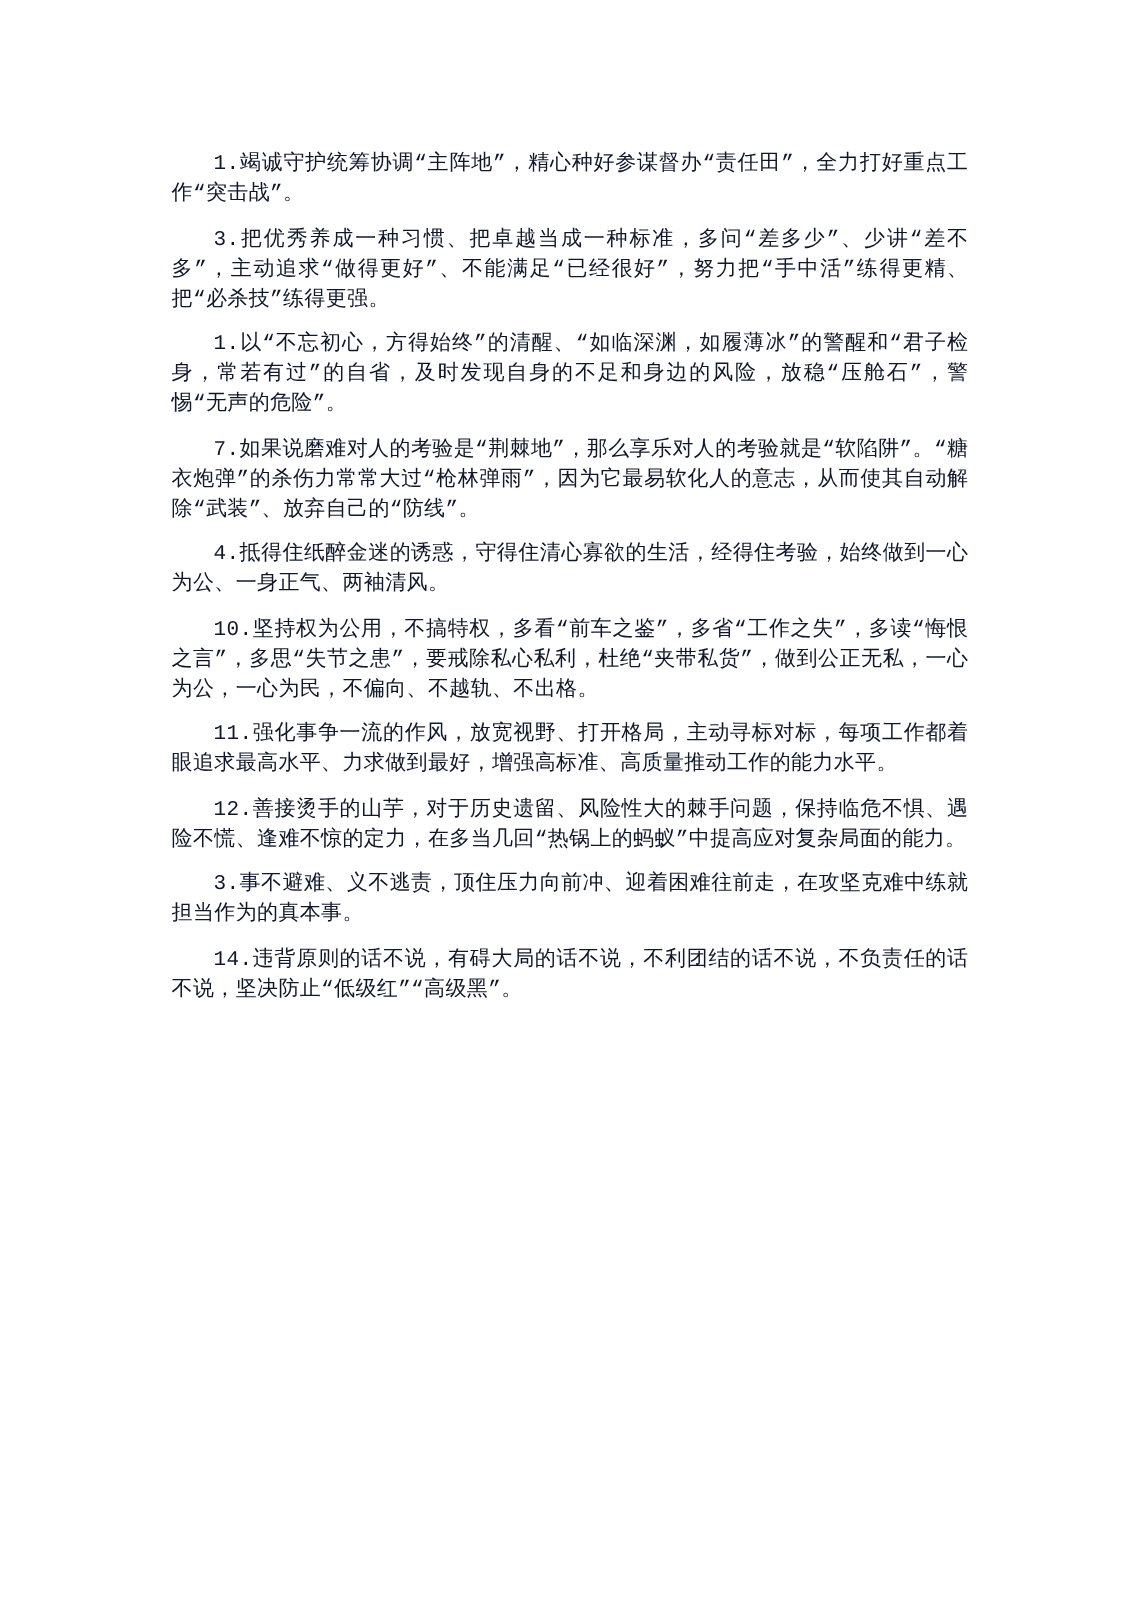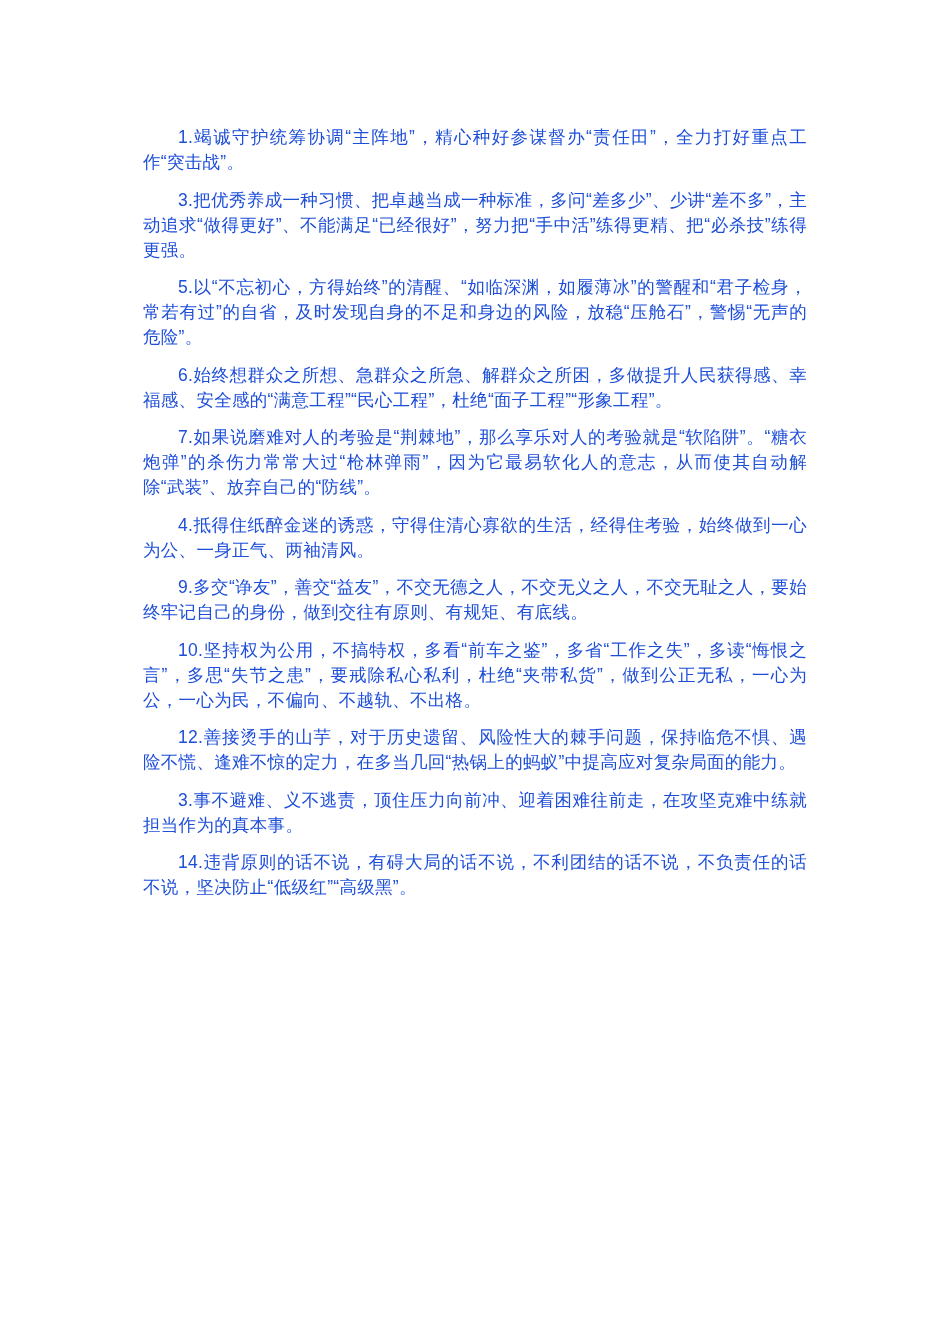--- a/index.html
+++ b/index.html
@@ -11,41 +11,40 @@
       width: 950px;
       height: 1344px;
       position: relative;
       overflow: hidden;
     }
     .page {
       position: absolute;
       left: 143px;
       top: 125px;
       width: 664px;
-      font-family: Liberation Sans, sans-serif;
+      font-family: Liberation Mono, monospace;
       font-size: 17.5px;
       line-height: 25px;
-      color: #1d4ed8;
+      color: #0f172a;
       letter-spacing: 0.3px;
     }
     .para {
       margin: 0 0 12.5px 0;
       text-indent: 2em;
       text-align: justify;
       word-break: break-all;
     }
   </style>
 </head>
 <body>
 
 <div class="page">
   <p class="para">1.竭诚守护统筹协调“主阵地”，精心种好参谋督办“责任田”，全力打好重点工作“突击战”。</p>
   <p class="para">3.把优秀养成一种习惯、把卓越当成一种标准，多问“差多少”、少讲“差不多”，主动追求“做得更好”、不能满足“已经很好”，努力把“手中活”练得更精、把“必杀技”练得更强。</p>
-  <p class="para">5.以“不忘初心，方得始终”的清醒、“如临深渊，如履薄冰”的警醒和“君子检身，常若有过”的自省，及时发现自身的不足和身边的风险，放稳“压舱石”，警惕“无声的危险”。</p>
-  <p class="para">6.始终想群众之所想、急群众之所急、解群众之所困，多做提升人民获得感、幸福感、安全感的“满意工程”“民心工程”，杜绝“面子工程”“形象工程”。</p>
+  <p class="para">1.以“不忘初心，方得始终”的清醒、“如临深渊，如履薄冰”的警醒和“君子检身，常若有过”的自省，及时发现自身的不足和身边的风险，放稳“压舱石”，警惕“无声的危险”。</p>
   <p class="para">7.如果说磨难对人的考验是“荆棘地”，那么享乐对人的考验就是“软陷阱”。“糖衣炮弹”的杀伤力常常大过“枪林弹雨”，因为它最易软化人的意志，从而使其自动解除“武装”、放弃自己的“防线”。</p>
   <p class="para">4.抵得住纸醉金迷的诱惑，守得住清心寡欲的生活，经得住考验，始终做到一心为公、一身正气、两袖清风。</p>
-  <p class="para">9.多交“诤友”，善交“益友”，不交无德之人，不交无义之人，不交无耻之人，要始终牢记自己的身份，做到交往有原则、有规矩、有底线。</p>
   <p class="para">10.坚持权为公用，不搞特权，多看“前车之鉴”，多省“工作之失”，多读“悔恨之言”，多思“失节之患”，要戒除私心私利，杜绝“夹带私货”，做到公正无私，一心为公，一心为民，不偏向、不越轨、不出格。</p>
+  <p class="para">11.强化事争一流的作风，放宽视野、打开格局，主动寻标对标，每项工作都着眼追求最高水平、力求做到最好，增强高标准、高质量推动工作的能力水平。</p>
   <p class="para">12.善接烫手的山芋，对于历史遗留、风险性大的棘手问题，保持临危不惧、遇险不慌、逢难不惊的定力，在多当几回“热锅上的蚂蚁”中提高应对复杂局面的能力。</p>
   <p class="para">3.事不避难、义不逃责，顶住压力向前冲、迎着困难往前走，在攻坚克难中练就担当作为的真本事。</p>
   <p class="para">14.违背原则的话不说，有碍大局的话不说，不利团结的话不说，不负责任的话不说，坚决防止“低级红”“高级黑”。</p>
 </div>
 
 </body></html>

